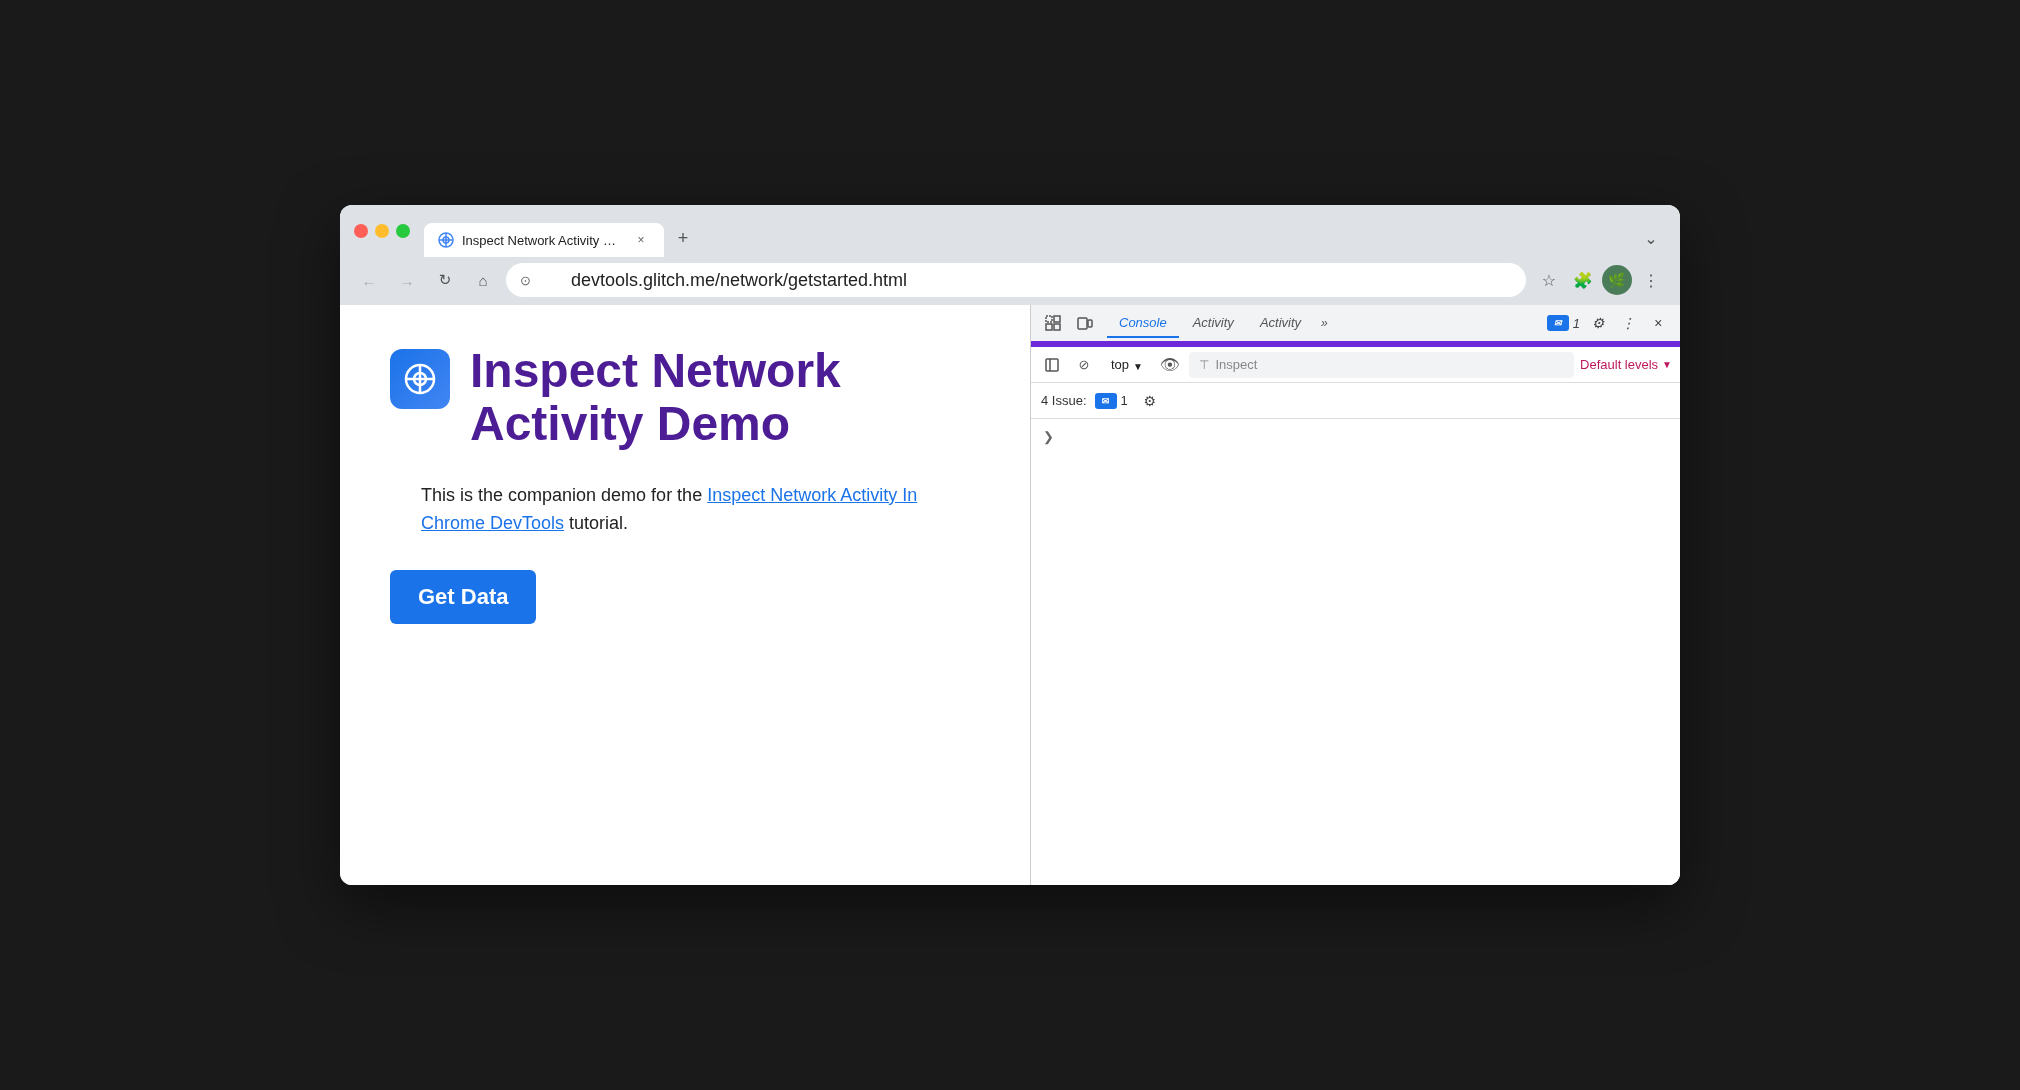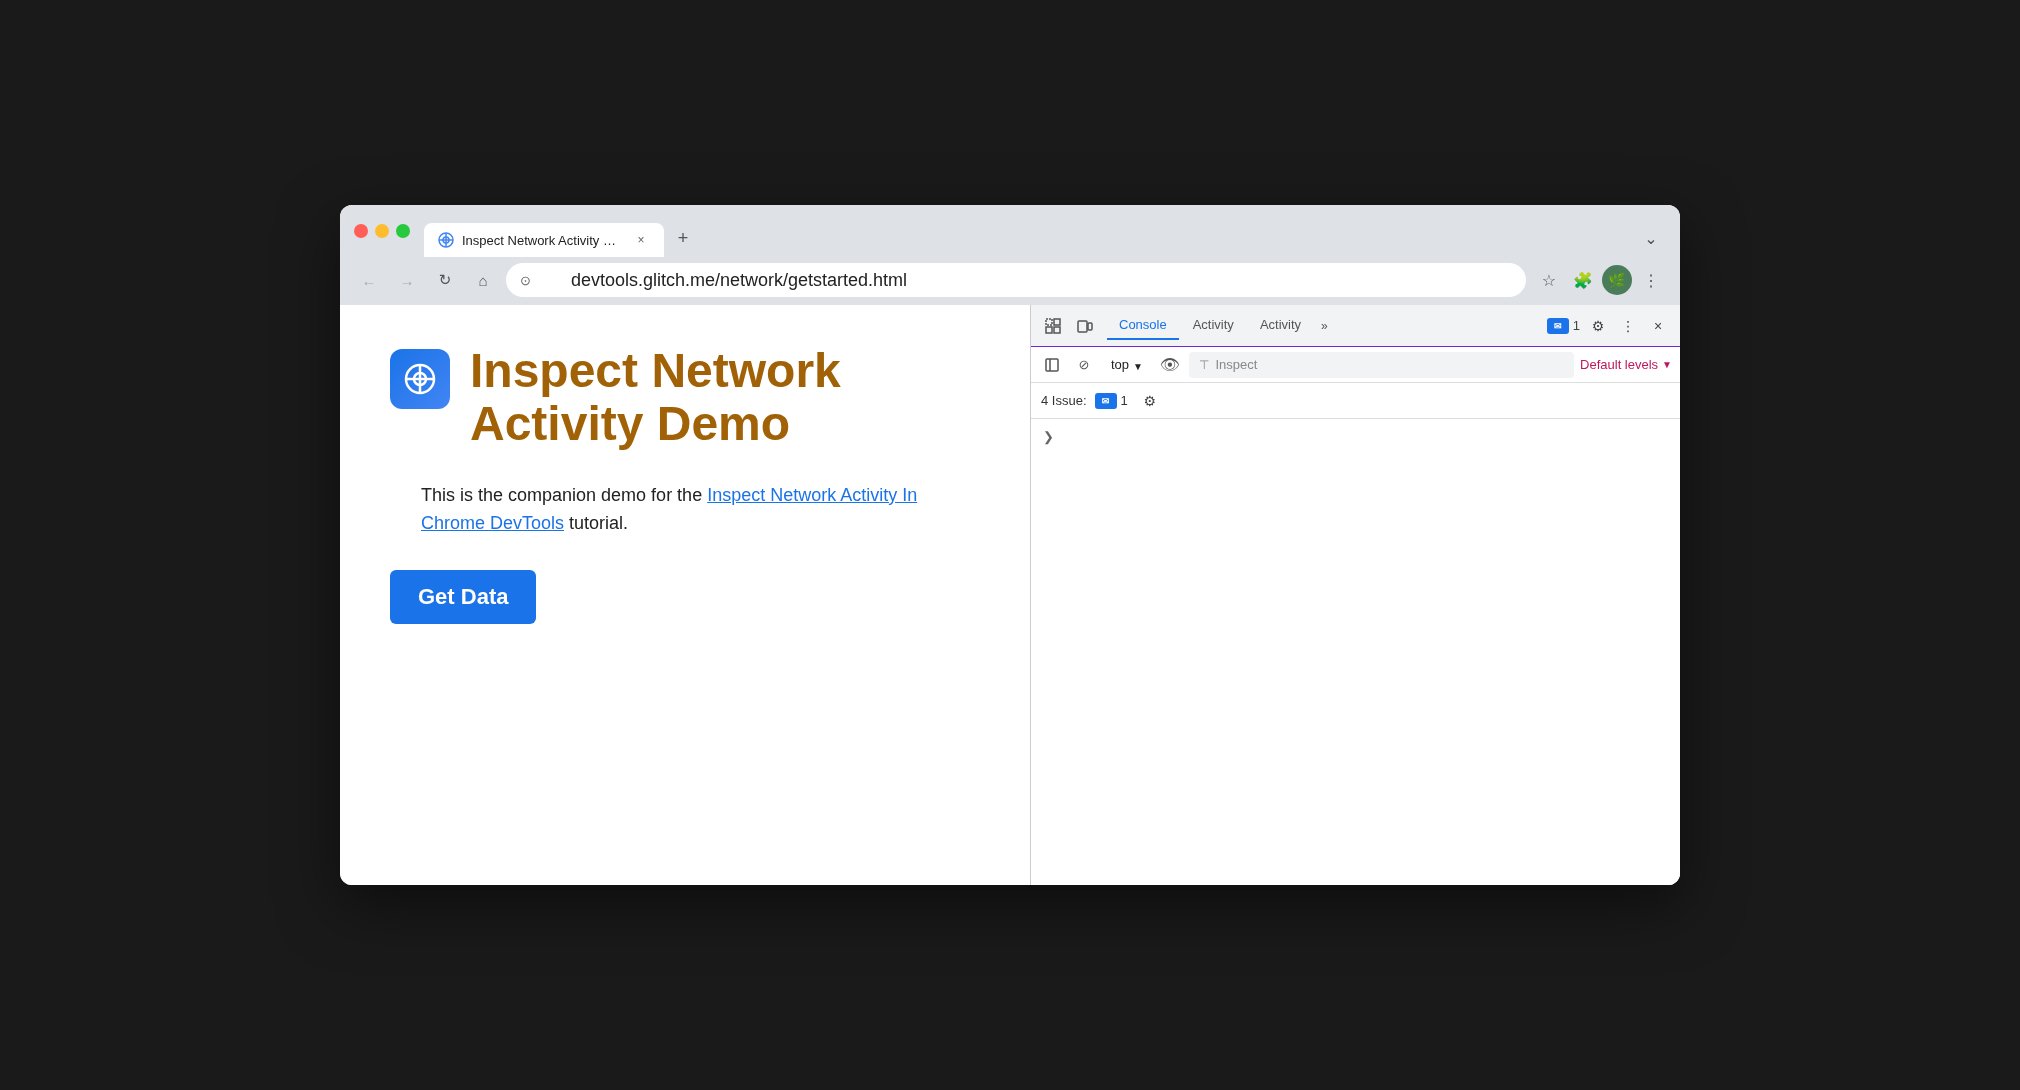--- a/index.html
+++ b/index.html
@@ -226,21 +226,21 @@
       display: flex;
       align-items: center;
       justify-content: center;
       flex-shrink: 0;
       margin-top: 4px;
     }
 
     .page-title {
       font-size: 48px;
       font-weight: 800;
-      color: #a16207;
+      color: #4c1d95;
       line-height: 1.1;
     }
 
     .page-description {
       font-size: 18px;
       color: #222;
       margin-bottom: 32px;
       line-height: 1.6;
       margin-left: 31px;
     }
@@ -266,26 +266,27 @@
     .devtools-panel {
       width: 650px;
       border-left: 1px solid #ccc;
       display: flex;
       flex-direction: column;
       background: #fff;
     }
 
     .devtools-toolbar {
       background: #f1f3f4;
-      border-bottom: 1px solid #6d28d9;
+      border-bottom: 6px solid #6d28d9;
       display: flex;
       align-items: center;
       padding: 0 8px;
       height: 42px;
       gap: 4px;
+      font-style: italic;
     }
 
     .devtools-icon-btn {
       width: 28px;
       height: 28px;
       display: flex;
       align-items: center;
       justify-content: center;
       border-radius: 4px;
       cursor: pointer;

